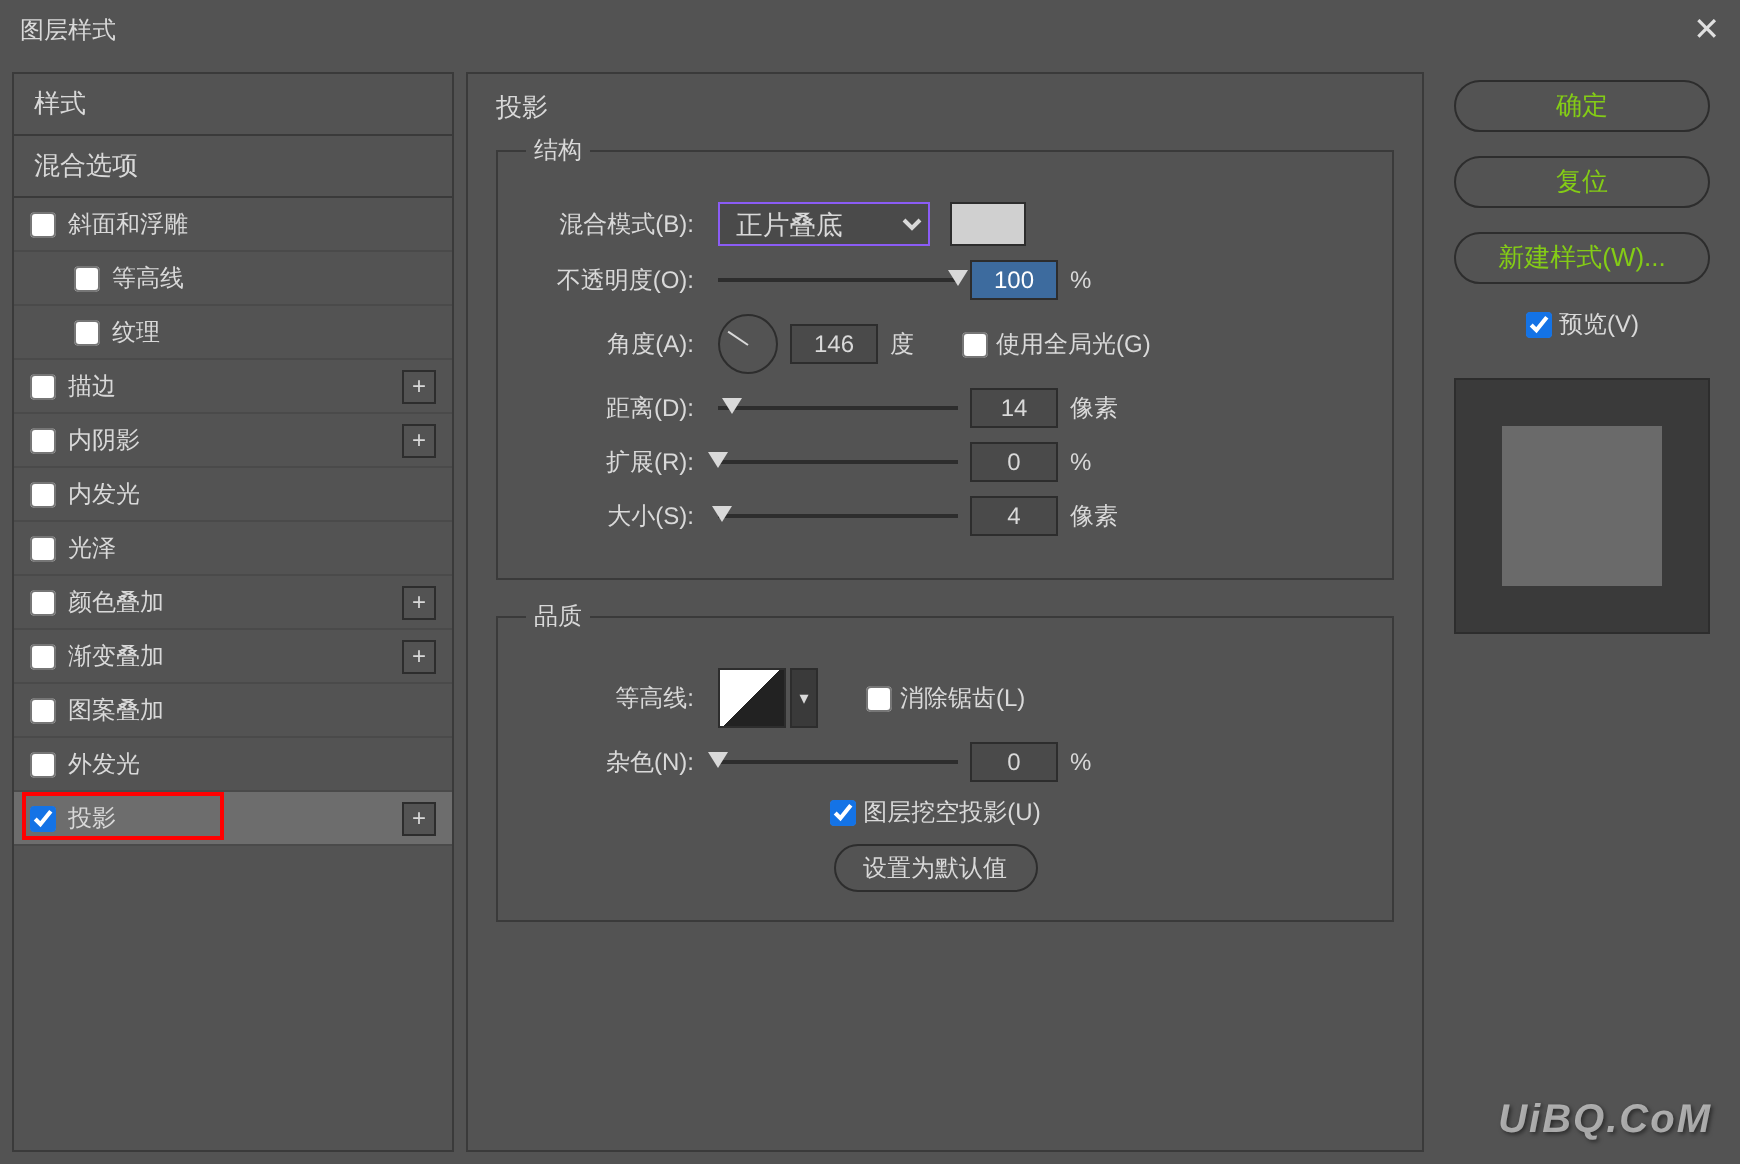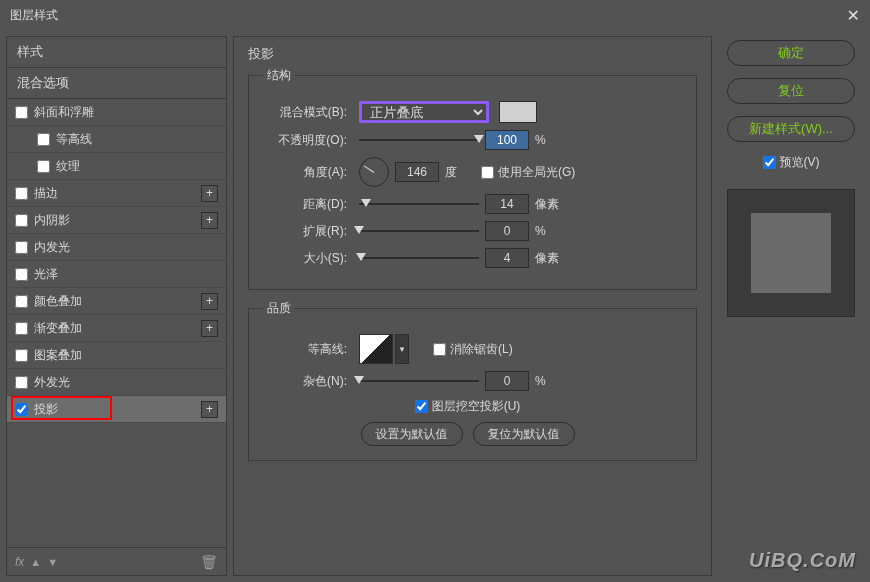--- a/index.html
+++ b/index.html
@@ -21,21 +21,21 @@
   .fx-label { font-style: italic; }
   .arrow { font-size: 11px; }
   .trash { font-size: 14px; }
 
   .center-panel { flex: 1; background: #535353; border: 1px solid #3a3a3a; padding: 8px 14px; }
   .section-title { font-size: 13px; margin-bottom: 4px; }
   fieldset.group { border: 1px solid #3a3a3a; padding: 10px 24px 14px 14px; margin-bottom: 10px; }
   fieldset.group > legend { padding: 0 4px; font-size: 12px; color: #d9d9d9; }
   .row { display: flex; align-items: center; margin: 7px 0; gap: 6px; }
   .label-col { width: 90px; text-align: right; padding-right: 6px; }
-  select.combo { background: #4a4a4a; color: #d9d9d9; border: 3px solid #8b5cf6; height: 22px; width: 130px; padding: 0 4px; }
+  select.combo { background: #4a4a4a; color: #d9d9d9; border: 1px solid #8b5cf6; height: 22px; width: 106px; padding: 0 4px; }
   .color-swatch { width: 38px; height: 22px; background: #d0d0d0; border: 1px solid #2d2d2d; margin-left: 4px; cursor: pointer; }
   .slider-track { position: relative; width: 120px; height: 14px; display: flex; align-items: center; }
   .slider-line { position: absolute; width: 100%; height: 2px; background: #2d2d2d; top: 6px; }
   .slider-thumb { position: absolute; width: 0; height: 0; border-left: 5px solid transparent; border-right: 5px solid transparent; border-top: 8px solid #d9d9d9; top: 2px; transform: translateX(-50%); }
   input.num { width: 44px; height: 20px; background: #4a4a4a; color: #d9d9d9; border: 1px solid #2d2d2d; text-align: center; font-size: 12px; }
   input.num.hl { color: #fff; background: #3d6b9e; }
   .unit { width: 30px; }
   .angle-dial { width: 30px; height: 30px; border: 1px solid #2d2d2d; border-radius: 50%; background: #535353; position: relative; }
   .angle-dial::after { content: ""; position: absolute; width: 12px; height: 1px; background: #d9d9d9; top: 50%; left: 50%; transform-origin: left center; transform: rotate(-146deg); }
   .cb-row { display: inline-flex; align-items: center; gap: 4px; }
@@ -115,27 +115,20 @@
           <input type="checkbox" style="">
           <span>外发光</span>
         </div>
         <div class="style-item sel">
           <input type="checkbox" checked="" style="">
           <span>投影</span>
           <span class="plus-btn">+</span>
           <span class="highlight-red"></span>
         </div>
       </div>
-    <div class="left-footer">
-      <span class="fx-label">fx</span>
-      <span class="arrow">▲</span>
-      <span class="arrow">▼</span>
-      <span class="spacer"></span>
-      <span class="trash">🗑</span>
-    </div>
   </div>
 
   <div class="center-panel">
     <div class="section-title">投影</div>
 
     <fieldset class="group">
       <legend>结构</legend>
 
       <div class="row">
         <span class="label-col">混合模式(B):</span>
@@ -225,21 +218,20 @@
 
       <div class="row" style="justify-content:center">
         <label class="cb-row">
           <input type="checkbox" checked="" style="">
             <span>图层挖空投影(U)</span>
         </label>
       </div>
 
       <div class="btn-row">
         <button class="std-btn">设置为默认值</button>
-        <button class="std-btn">复位为默认值</button>
       </div>
     </fieldset>
   </div>
 
   <div class="right-panel">
     <button class="pill-btn">确定</button>
     <button class="pill-btn">复位</button>
     <button class="pill-btn">新建样式(W)...</button>
     <label class="cb-row">
       <input type="checkbox" checked="" style="">

